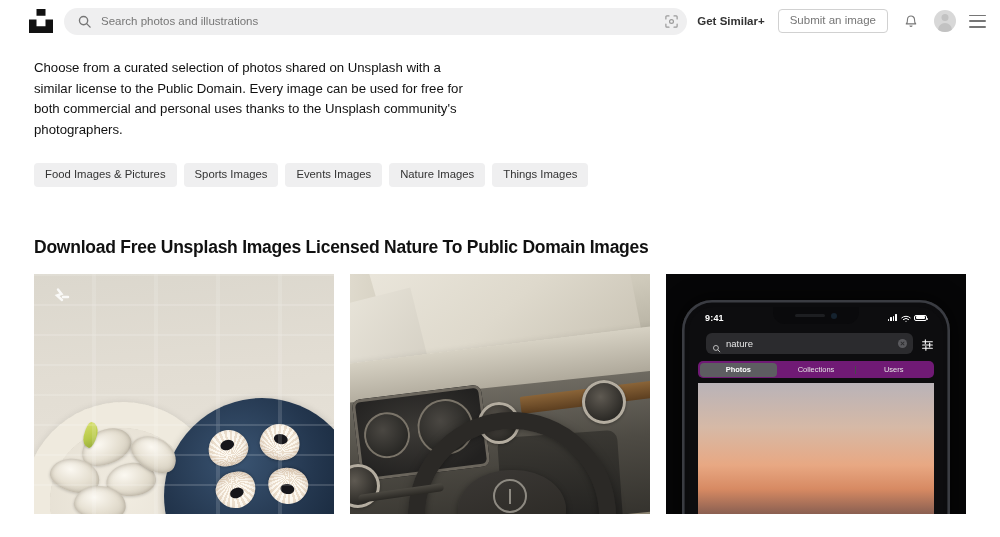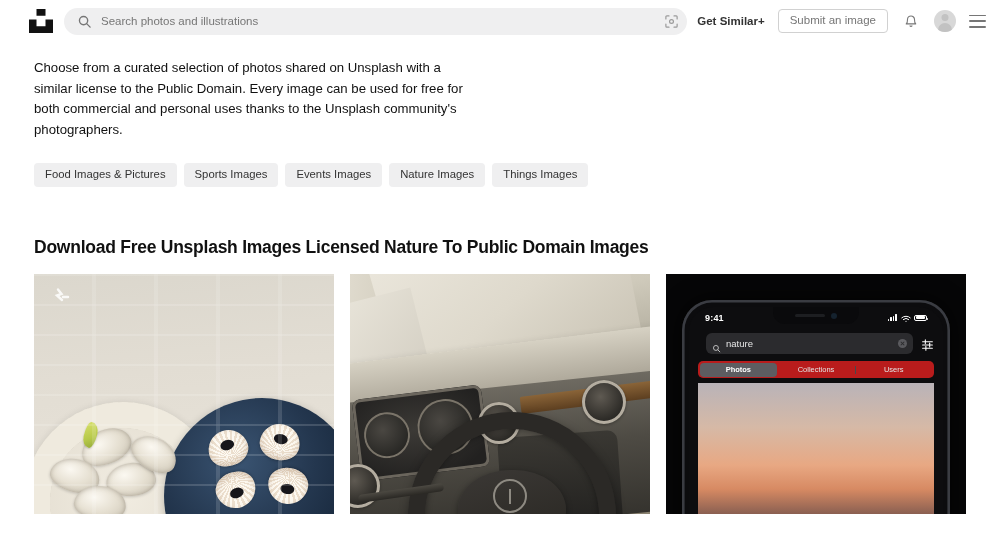--- a/index.html
+++ b/index.html
@@ -491,21 +491,21 @@
     content:""; position:absolute; left:2px; top:4px;
     width:5px; height:1px; background:#2b2b2e;
   }
   .clear-dot::before { transform: rotate(45deg); }
   .clear-dot::after { transform: rotate(-45deg); }
   .filter-icon { flex: 0 0 13px; height: 13px; }
   .seg {
     position: absolute;
     left: 9px; right: 9px; top: 54px;
     height: 17px;
-    background: #b91c1c;
+    background: #701a75;
     border-radius: 5px;
     display: flex;
     align-items: center;
     padding: 1.5px;
     z-index: 6;
   }
   .seg-item {
     flex: 1 1 0;
     text-align: center;
     font-size: 7.5px;

